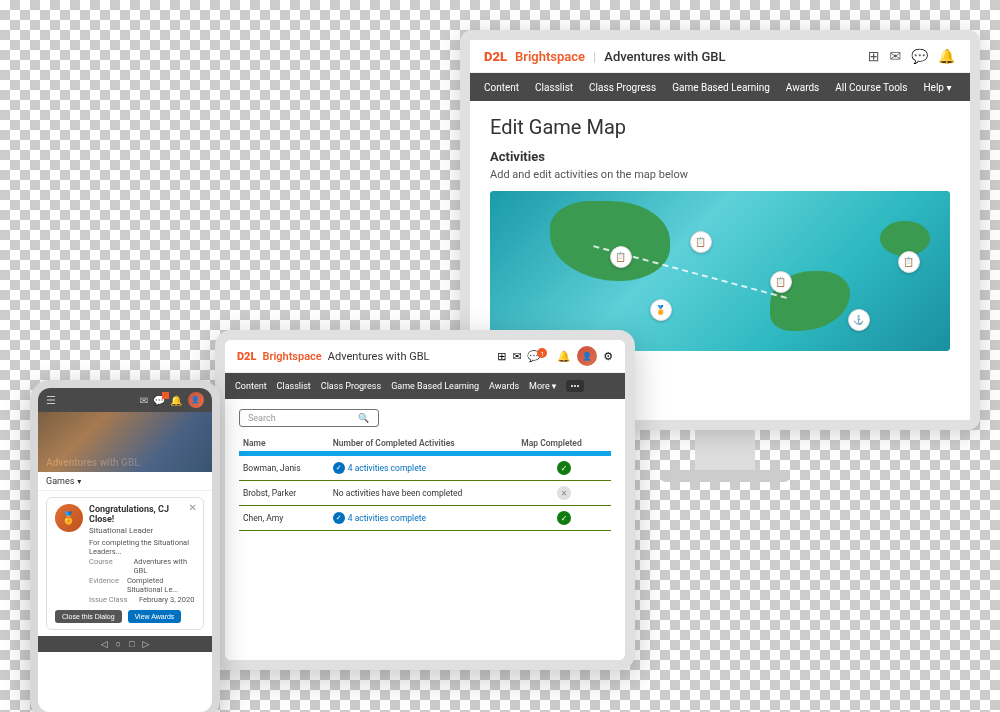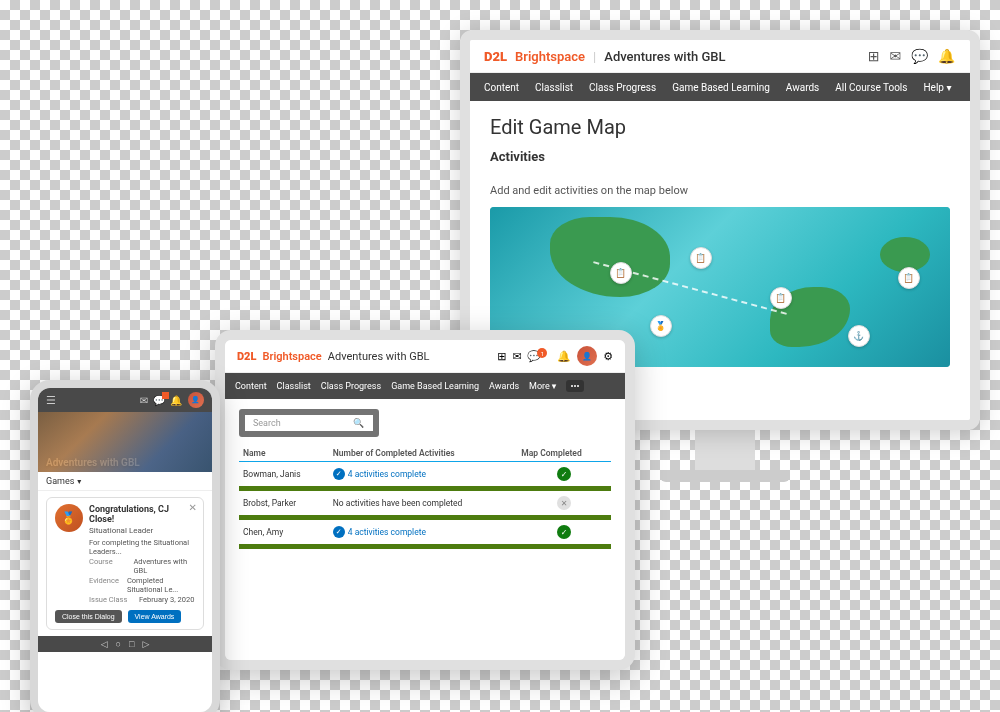--- a/index.html
+++ b/index.html
@@ -122,21 +122,21 @@
     .desktop-page-title {
       font-size: 20px;
       font-weight: 400;
       color: #333;
       margin-bottom: 10px;
     }
     .desktop-section-title {
       font-size: 13px;
       font-weight: 700;
       color: #333;
-      margin-bottom: 20px;
+      margin-bottom: 4px;
     }
     .desktop-section-desc {
       font-size: 11px;
       color: #555;
       margin-bottom: 10px;
     }
     .desktop-map-area {
       width: 100%;
       height: 160px;
       background: #4ab8c1;
@@ -299,49 +299,49 @@
       font-weight: 400;
       color: #333;
       margin-bottom: 8px;
     }
     .tablet-search-row {
       display: flex;
       align-items: center;
       margin-bottom: 8px;
     }
     .tablet-search-box {
-      border: 6px solid #737373;
+      border: 1px solid #737373;
       border-radius: 3px;
       padding: 3px 8px;
       font-size: 9px;
       width: 140px;
       color: #999;
       display: flex;
       align-items: center;
       justify-content: space-between;
     }
     .tablet-table {
       width: 100%;
       border-collapse: collapse;
       font-size: 9px;
     }
     .tablet-table thead tr {
-      border-bottom: 1px solid #0ea5e9;
+      border-bottom: 5px solid #0ea5e9;
       margin-top: 23px;
     }
     .tablet-table th {
       text-align: left;
       padding: 3px 4px;
       color: #555;
       font-weight: 600;
       font-size: 8.5px;
     }
     .tablet-table td {
       padding: 5px 4px;
-      border-bottom: 5px solid #4d7c0f;
+      border-bottom: 1px solid #4d7c0f;
       color: #333;
       font-size: 8.5px;
       vertical-align: middle;
     }
     .tablet-table td:last-child {
       text-align: center;
     }
     .complete-link {
       color: #0070c0;
       text-decoration: none;

